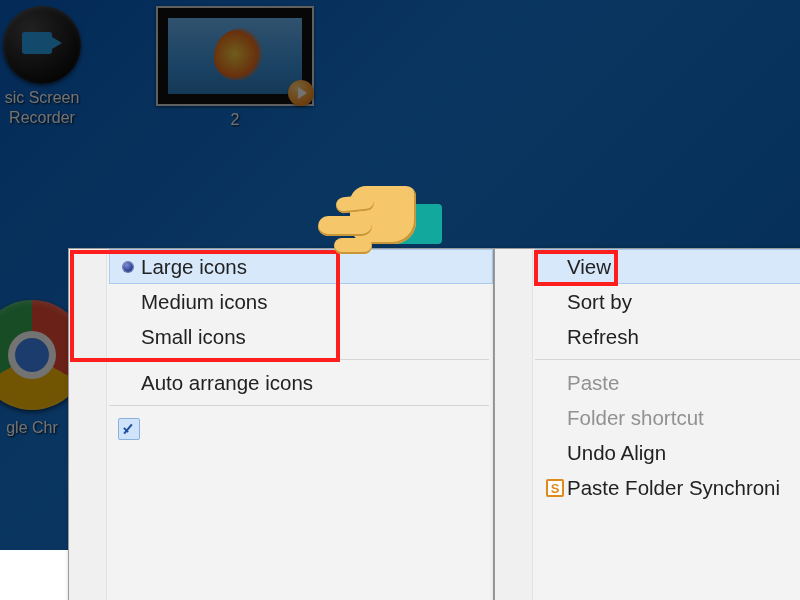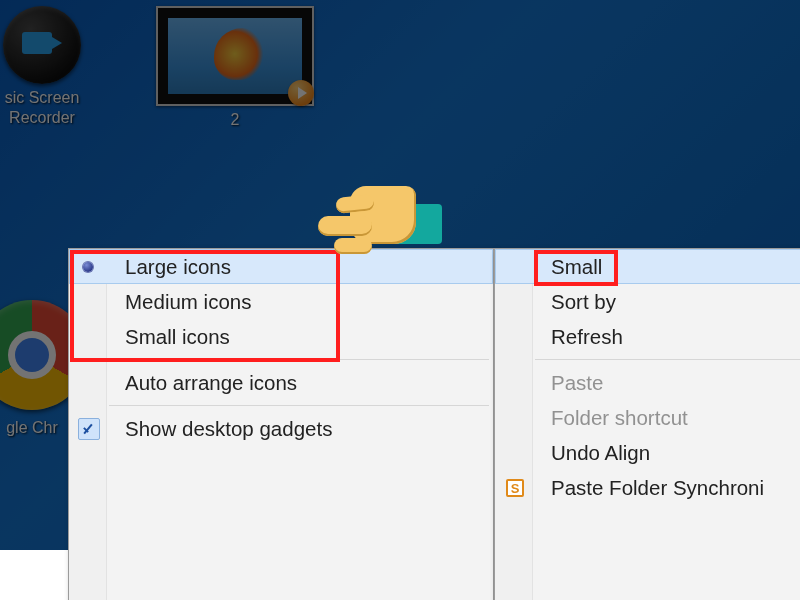--- a/index.html
+++ b/index.html
@@ -64,21 +64,21 @@
   }
   .chrome-glyph::after{
     content:""; position:absolute; left:38px; top:38px; width:34px; height:34px; border-radius:50%;
     background:#4285f4;
   }
 
   
   .menu { position:absolute; background:#f3f3f3; border:1px solid #9b9b9b; box-shadow: 3px 3px 6px rgba(0,0,0,.45); font-size: 20.5px; color:#222; }
   .menu .gutter { position:absolute; left:0; top:0; bottom:0; width:38px; background:#f0f0f0; border-right:1px solid #e2e2e2; }
   .menu ul { list-style:none; position:relative; }
-  .menu li { height:35px; line-height:35px; padding-left:56px; padding-right:22px; white-space:nowrap; position:relative; }
+  .menu li { height:35px; line-height:35px; padding-left:32px; padding-right:22px; white-space:nowrap; position:relative;margin-left:40px; }
   .menu li.sep { height:0; border-top:1px solid #d6d6d6; margin: 5px 4px 5px 40px; padding:0; }
   .menu li.hover { background:#d7e8fb; outline:1px solid #a8cbee; outline-offset:-1px; }
   .menu li.disabled { color:#919191; }
   .menu .bullet { position:absolute; left:14px; top:50%; transform:translateY(-50%); width:10px;height:10px;border-radius:50%; background: radial-gradient(circle at 35% 30%, #7b8dd6, #2c3a8a 70%); box-shadow: 0 0 0 1px #6975b3; }
   .menu .check { position:absolute; left:9px; top:50%; transform:translateY(-50%); width:22px;height:22px; background:#cfe3fb; border:1px solid #8ab0dd; border-radius:2px; }
   .menu .check::after{ content:""; position:absolute; left:4px; top:10px; width:6px; height:2px; background:#1c4fa0; transform:rotate(45deg); }
   .menu .check::before{ content:""; position:absolute; left:8px; top:4px; width:2px; height:12px; background:#1c4fa0; transform:rotate(40deg); }
   .menu .sicon { position:absolute; left:11px; top:50%; transform:translateY(-50%); width:18px;height:18px; background:#fff; border:2px solid #e08a1a; border-radius:2px; color:#e08a1a; font-weight:bold; font-size:13px; line-height:16px; text-align:center; }
 
   .hl-frame { position:absolute; border:4px solid #ff1e1e; pointer-events:none; }
@@ -135,30 +135,29 @@
       <li>
         <span>Small icons</span>
       </li>
       <li class="sep"></li>
       <li>
         <span>Auto arrange icons</span>
       </li>
       <li class="sep"></li>
       <li>
         <span class="check"></span>
-        <span>Show desktop gadgets</span>
       </li>
     </ul>
   </div>
 
   <div class="menu" style="left:494px; top:248px; width:330px; height:370px;">
     <div class="gutter"></div>
     <ul>
       <li class="hover">
-        <span>Small</span>
+        <span>View</span>
         
       </li>
       <li>
         <span>Sort by</span>
         
       </li>
       <li>
         <span>Refresh</span>
       </li>
       <li class="sep"></li>

